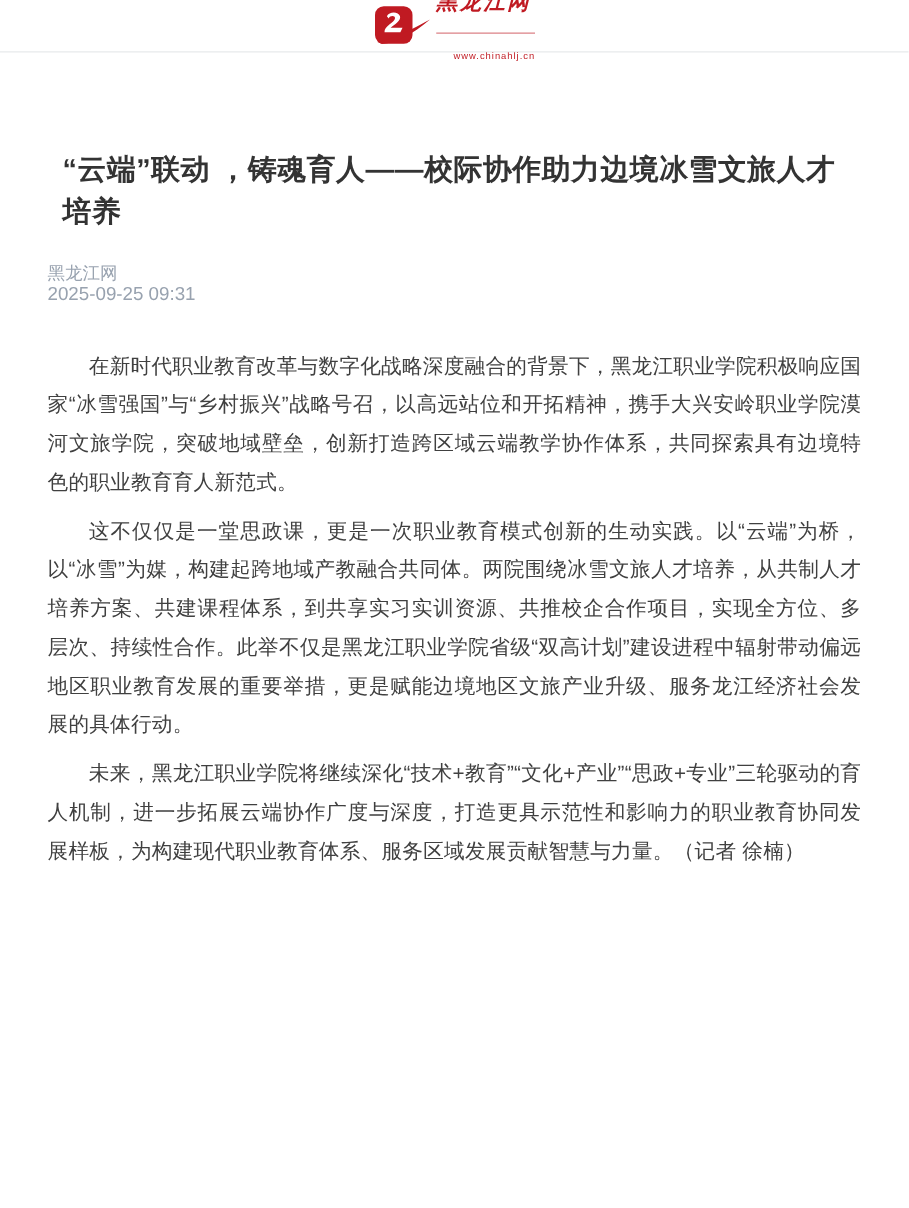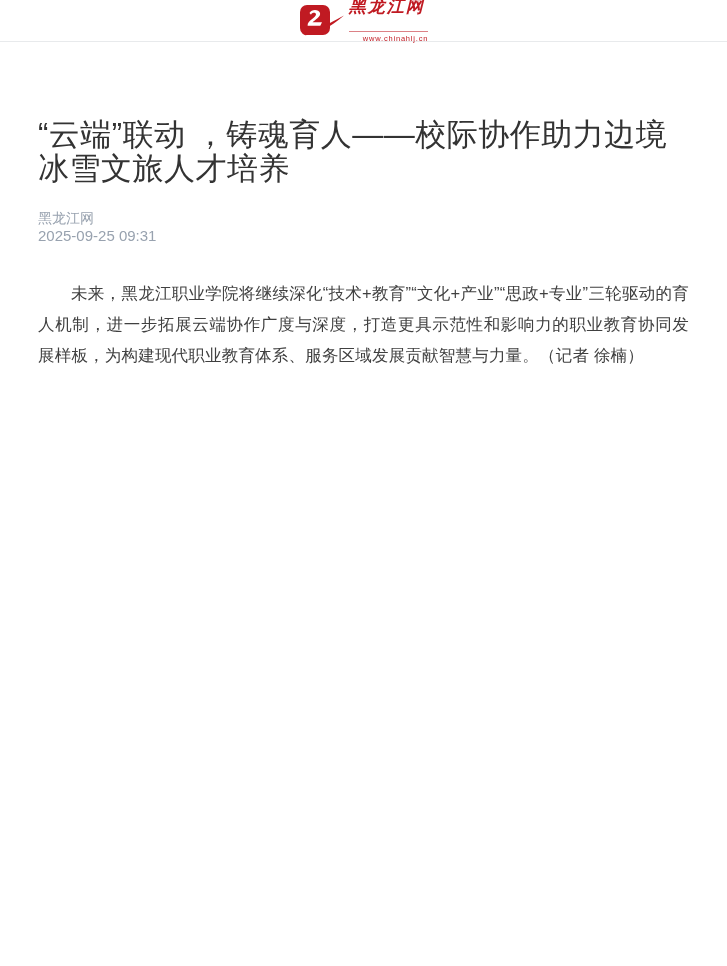--- a/index.html
+++ b/index.html
@@ -24,29 +24,29 @@
   .logo-name {
     color: var(--brand);
     font-size: 17px; font-weight: bold; font-style: italic;
     letter-spacing: 2px;
   }
   .logo-url {
     color: var(--brand);
     font-size: 7.5px; letter-spacing: 0.8px;
     margin-top: 16px; padding-left: 14px;
     border-top: 1px solid rgba(192,26,34,0.55);
-    padding-top: 3px;
+    padding-top: 14px;
     font-style: normal;
   }
 
   
   .article { padding: 0 38px; }
   .article-title {
-    margin: 76px 0 0 0;
-    font-size: 31px; font-weight: normal;
+    margin: 76px 0 0 12px;
+    font-size: 23px; font-weight: bold;
     color: #333333;
     line-height: 34px;
     letter-spacing: 0.5px;
   }
   .article-source {
     margin-top: 23px;
     font-size: 14px; color: #98a2af; line-height: 18px;
   }
   .article-date {
     margin-top: 0;
@@ -82,17 +82,19 @@
         <span class="logo-url">www.chinahlj.cn</span>
       </span>
     </a>
   </header>
 
   <main class="article">
     <h1 class="article-title">“云端”联动 ，铸魂育人——校际协作助力边境冰雪文旅人才培养</h1>
     <div class="article-source">黑龙江网</div>
     <div class="article-date">2025-09-25 09:31</div>
     <div class="article-body">
+        <p class="para">在新时代职业教育改革与数字化战略深度融合的背景下，黑龙江职业学院积极响应国家“冰雪强国”与“乡村振兴”战略号召，以高远站位和开拓精神，携手大兴安岭职业学院漠河文旅学院，突破地域壁垒，创新打造跨区域云端教学协作体系，共同探索具有边境特色的职业教育育人新范式。</p>
+        <p class="para">这不仅仅是一堂思政课，更是一次职业教育模式创新的生动实践。以“云端”为桥，以“冰雪”为媒，构建起跨地域产教融合共同体。两院围绕冰雪文旅人才培养，从共制人才培养方案、共建课程体系，到共享实习实训资源、共推校企合作项目，实现全方位、多层次、持续性合作。此举不仅是黑龙江职业学院省级“双高计划”建设进程中辐射带动偏远地区职业教育发展的重要举措，更是赋能边境地区文旅产业升级、服务龙江经济社会发展的具体行动。</p>
         <p class="para">未来，黑龙江职业学院将继续深化“技术+教育”“文化+产业”“思政+专业”三轮驱动的育人机制，进一步拓展云端协作广度与深度，打造更具示范性和影响力的职业教育协同发展样板，为构建现代职业教育体系、服务区域发展贡献智慧与力量。（记者 徐楠）</p>
       </div>
   </main>
 
 </div>
 
 </body></html>

